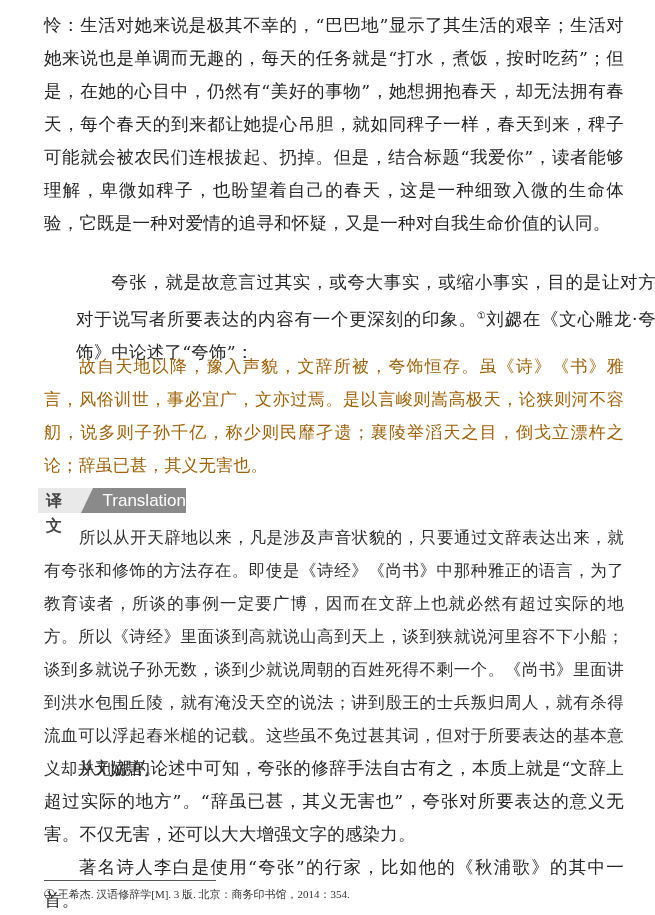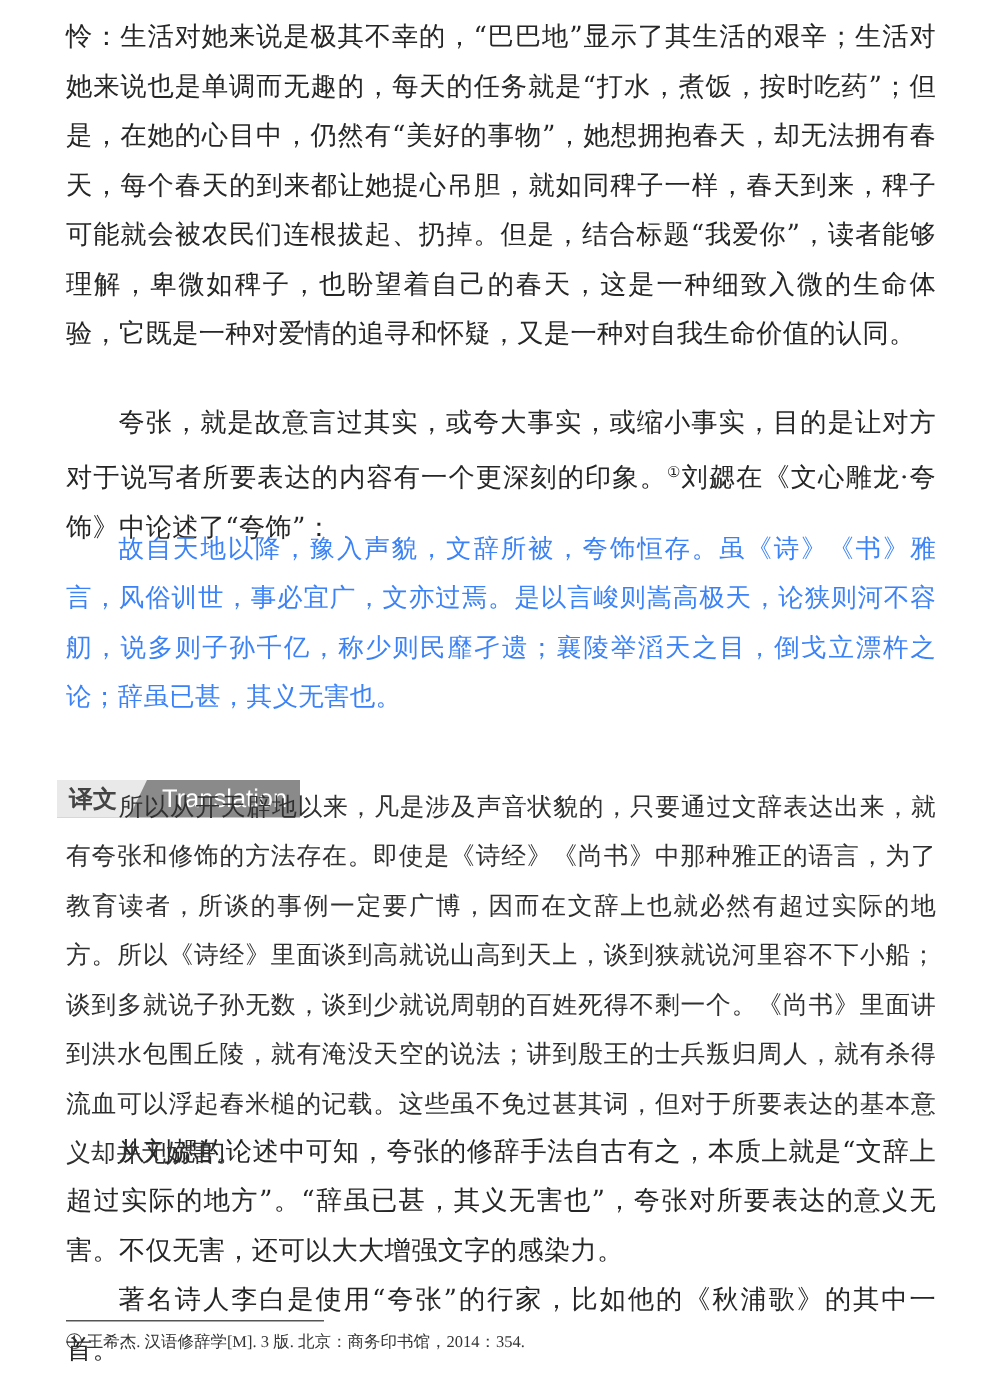--- a/index.html
+++ b/index.html
@@ -7,30 +7,30 @@
     width: 655px; height: 915px; background: #ffffff; position: relative; overflow: hidden;
     font-family: "DejaVu Serif", "Liberation Serif", serif; color: #222;
   }
   .page { position: absolute; left: 0; top: 0; width: 655px; height: 915px; }
   .para {
     position: absolute; left: 44px; width: 580px;
     font-size: 17.5px; line-height: 33px; letter-spacing: 0.2px;
     text-align: justify; text-align-last: left; color: #262626;
   }
   .indent { text-indent: 35px; }
-  .quote { font-family: "DejaVu Sans", "Liberation Sans", sans-serif; font-weight: 300; color: #3b82f6; font-size: 17px; }
+  .quote { font-family: "DejaVu Sans", "Liberation Sans", sans-serif; font-weight: 300; color: #a16207; font-size: 17px; }
   .kai { font-family: "DejaVu Sans", "Liberation Sans", sans-serif; color: #303030; font-size: 16.5px; }
   .heading {
     position: absolute; left: 62px; top: 222px; font-size: 17.5px; color: #222;
     font-family: "Liberation Serif", "DejaVu Serif", serif;
   }
   .heading .num { margin-right: 14px; }
   .badge {
-    position: absolute; left: 38px; top: 488px; height: 25px; width: 162px;
-    background: #8a8a8a; display: flex; align-items: center; margin-top: 32px;
+    position: absolute; left: 38px; top: 488px; height: 25px; width: 148px;
+    background: #8a8a8a; display: flex; align-items: center;
   }
   .badge .zh {
     background: #e9e9e9; color: #444; font-weight: bold; font-size: 16px;
     height: 25px; line-height: 25px; padding: 0 8px 0 8px; position: relative;
     font-family: "DejaVu Sans", "Liberation Sans", sans-serif;
   }
   .badge .slant {
     width: 0; height: 0; border-top: 25px solid #e9e9e9; border-right: 12px solid transparent;
   }
   .badge .en {
@@ -45,21 +45,21 @@
   sup.fn { font-size: 10px; vertical-align: 6px; }
 </style>
 </head>
 <body>
 
 <div class="page">
 
   <div class="para" style="top:9px;">怜：生活对她来说是极其不幸的，“巴巴地”显示了其生活的艰辛；生活对她来说也是单调而无趣的，每天的任务就是“打水，煮饭，按时吃药”；但是，在她的心目中，仍然有“美好的事物”，她想拥抱春天，却无法拥有春天，每个春天的到来都让她提心吊胆，就如同稗子一样，春天到来，稗子可能就会被农民们连根拔起、扔掉。但是，结合标题“我爱你”，读者能够理解，卑微如稗子，也盼望着自己的春天，这是一种细致入微的生命体验，它既是一种对爱情的追寻和怀疑，又是一种对自我生命价值的认同。</div>
 
 
-  <div class="para indent" style="top:266px;">
+  <div class="para indent" style="top:266px;margin-left:32px;">
     <span>夸张，就是故意言过其实，或夸大事实，或缩小事实，目的是让对方对于说写者所要表达的内容有一个更深刻的印象。</span><sup class="fn">①</sup><span>刘勰在《文心雕龙·夸饰》中论述了“夸饰”：</span>
   </div>
 
   <div class="para indent quote" style="top:350px;">故自天地以降，豫入声貌，文辞所被，夸饰恒存。虽《诗》《书》雅言，风俗训世，事必宜广，文亦过焉。是以言峻则嵩高极天，论狭则河不容舠，说多则子孙千亿，称少则民靡孑遗；襄陵举滔天之目，倒戈立漂杵之论；辞虽已甚，其义无害也。</div>
 
   <div class="badge">
     <span class="zh">译文</span>
     <span class="slant"></span>
     <span class="en">Translation</span>
   </div>

